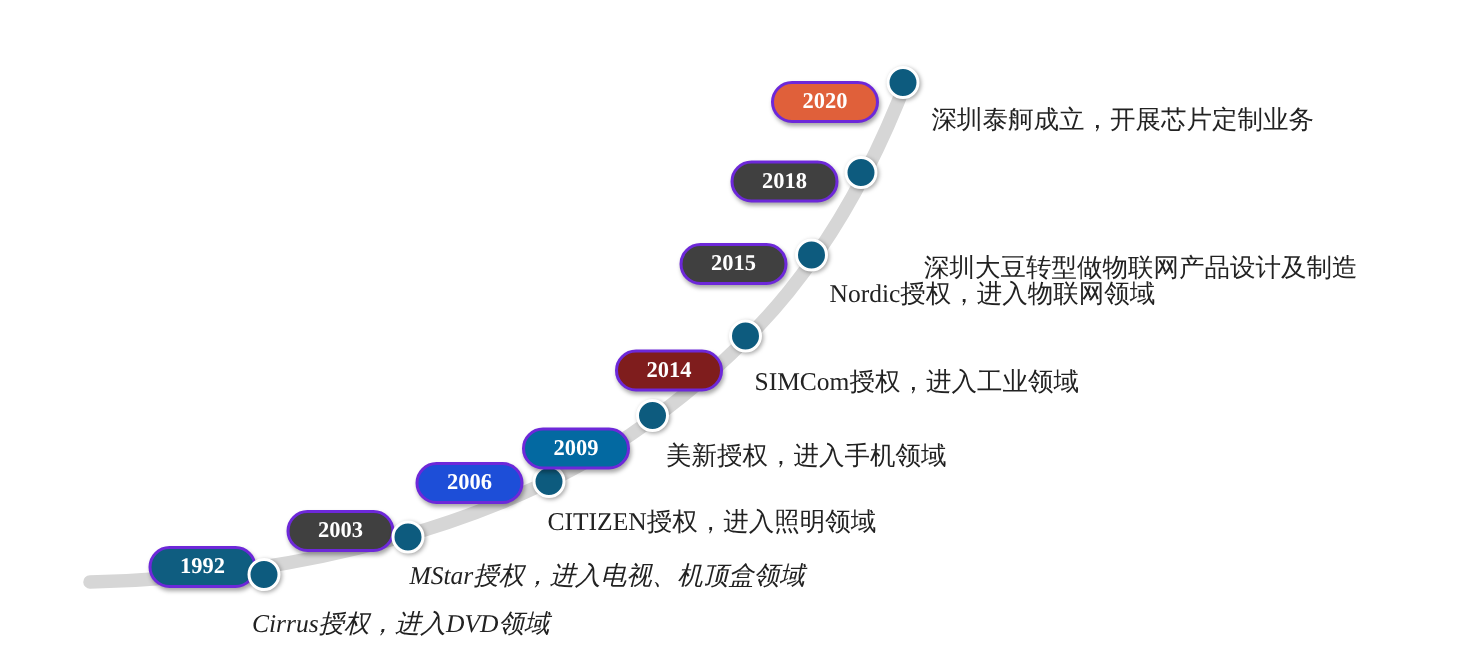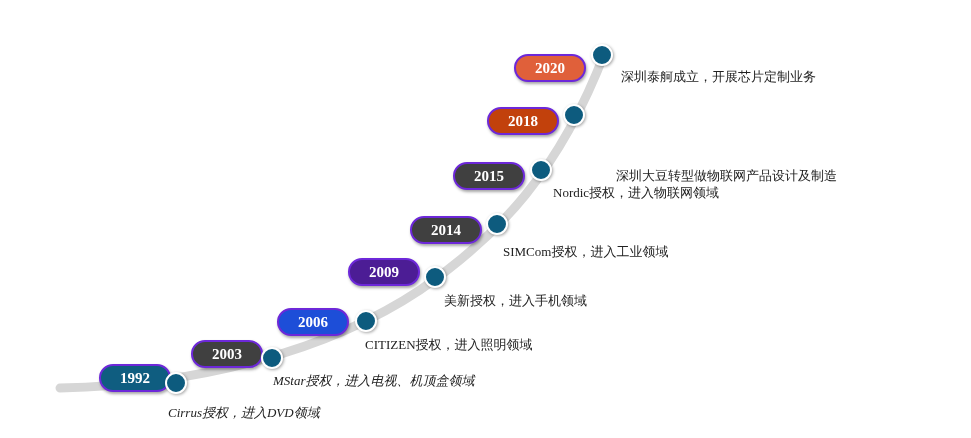--- a/index.html
+++ b/index.html
@@ -1,51 +1,51 @@
 <!DOCTYPE html>
 <html><head>
 <meta charset="utf-8">
 <style>
   html,body{margin:0;padding:0;background:#ffffff;}
   body{width:971px;height:438px;position:relative;overflow:hidden;font-family:"Liberation Serif","DejaVu Serif",serif;}
   #curve{position:absolute;left:0;top:0;}
   .pill{position:absolute;height:28px;border-radius:14px;border:2px solid #6d28d9;box-shadow:1px 2px 3px rgba(0,0,0,0.35);color:#fff;font-weight:bold;font-size:15px;display:flex;align-items:center;justify-content:center;box-sizing:border-box;margin-top:19px;}
   .dot{position:absolute;width:22px;height:22px;border-radius:50%;border:2px solid #fff;box-shadow:1px 1px 3px rgba(0,0,0,0.35);box-sizing:border-box;}
-  .label{position:absolute;font-size:13px;color:#222;white-space:nowrap;}
+  .label{position:absolute;font-size:17px;color:#222;white-space:nowrap;}
 </style>
 </head>
 <body>
 
 <svg id="curve" width="971" height="438">
   <path d="M60,388 C200,385 330,350 420,290 C500,235 560,170 605,52" stroke="#d6d6d6" stroke-width="9" fill="none" stroke-linecap="round"></path>
 </svg>
 
 <div class="pill" style="left:99px;top:345px;width:72px;background:#0f5d80;">1992</div>
 <div class="dot" style="left:165px;top:372px;background:#0d5b7e;"></div>
 <div class="label" style="left:168px;top:404px;font-style:italic;">Cirrus授权，进入DVD领域</div>
 
 <div class="pill" style="left:191px;top:321px;width:72px;background:#404040;">2003</div>
 <div class="dot" style="left:261px;top:347px;background:#0d5b7e;"></div>
 <div class="label" style="left:273px;top:372px;font-style:italic;">MStar授权，进入电视、机顶盒领域</div>
 
 <div class="pill" style="left:277px;top:289px;width:72px;background:#1d4ed8;">2006</div>
 <div class="dot" style="left:355px;top:310px;background:#0d5b7e;"></div>
 <div class="label" style="left:365px;top:336px;">CITIZEN授权，进入照明领域</div>
 
-<div class="pill" style="left:348px;top:239px;width:72px;background:#4c1d95;">2009</div>
+<div class="pill" style="left:348px;top:266px;width:72px;background:#0369a1;">2009</div>
 <div class="dot" style="left:424px;top:266px;background:#0d5b7e;"></div>
 <div class="label" style="left:444px;top:292px;">美新授权，进入手机领域</div>
 
-<div class="pill" style="left:410px;top:197px;width:72px;background:#404040;">2014</div>
+<div class="pill" style="left:410px;top:214px;width:72px;background:#7f1d1d;">2014</div>
 <div class="dot" style="left:486px;top:213px;background:#0d5b7e;"></div>
 <div class="label" style="left:503px;top:243px;">SIMCom授权，进入工业领域</div>
 
 <div class="pill" style="left:453px;top:143px;width:72px;background:#404040;">2015</div>
 <div class="dot" style="left:530px;top:159px;background:#0d5b7e;"></div>
 <div class="label" style="left:553px;top:184px;">Nordic授权，进入物联网领域</div>
 
-<div class="pill" style="left:487px;top:88px;width:72px;background:#c2410c;">2018</div>
+<div class="pill" style="left:487px;top:88px;width:72px;background:#404040;">2018</div>
 <div class="dot" style="left:563px;top:104px;background:#0d5b7e;"></div>
 <div class="label" style="left:616px;top:125px;margin-top:42px;">深圳大豆转型做物联网产品设计及制造</div>
 
 <div class="pill" style="left:514px;top:35px;width:72px;background:#e0603a;">2020</div>
 <div class="dot" style="left:591px;top:44px;background:#0d5b7e;"></div>
 <div class="label" style="left:621px;top:68px;">深圳泰舸成立，开展芯片定制业务</div>
 
 </body></html>

